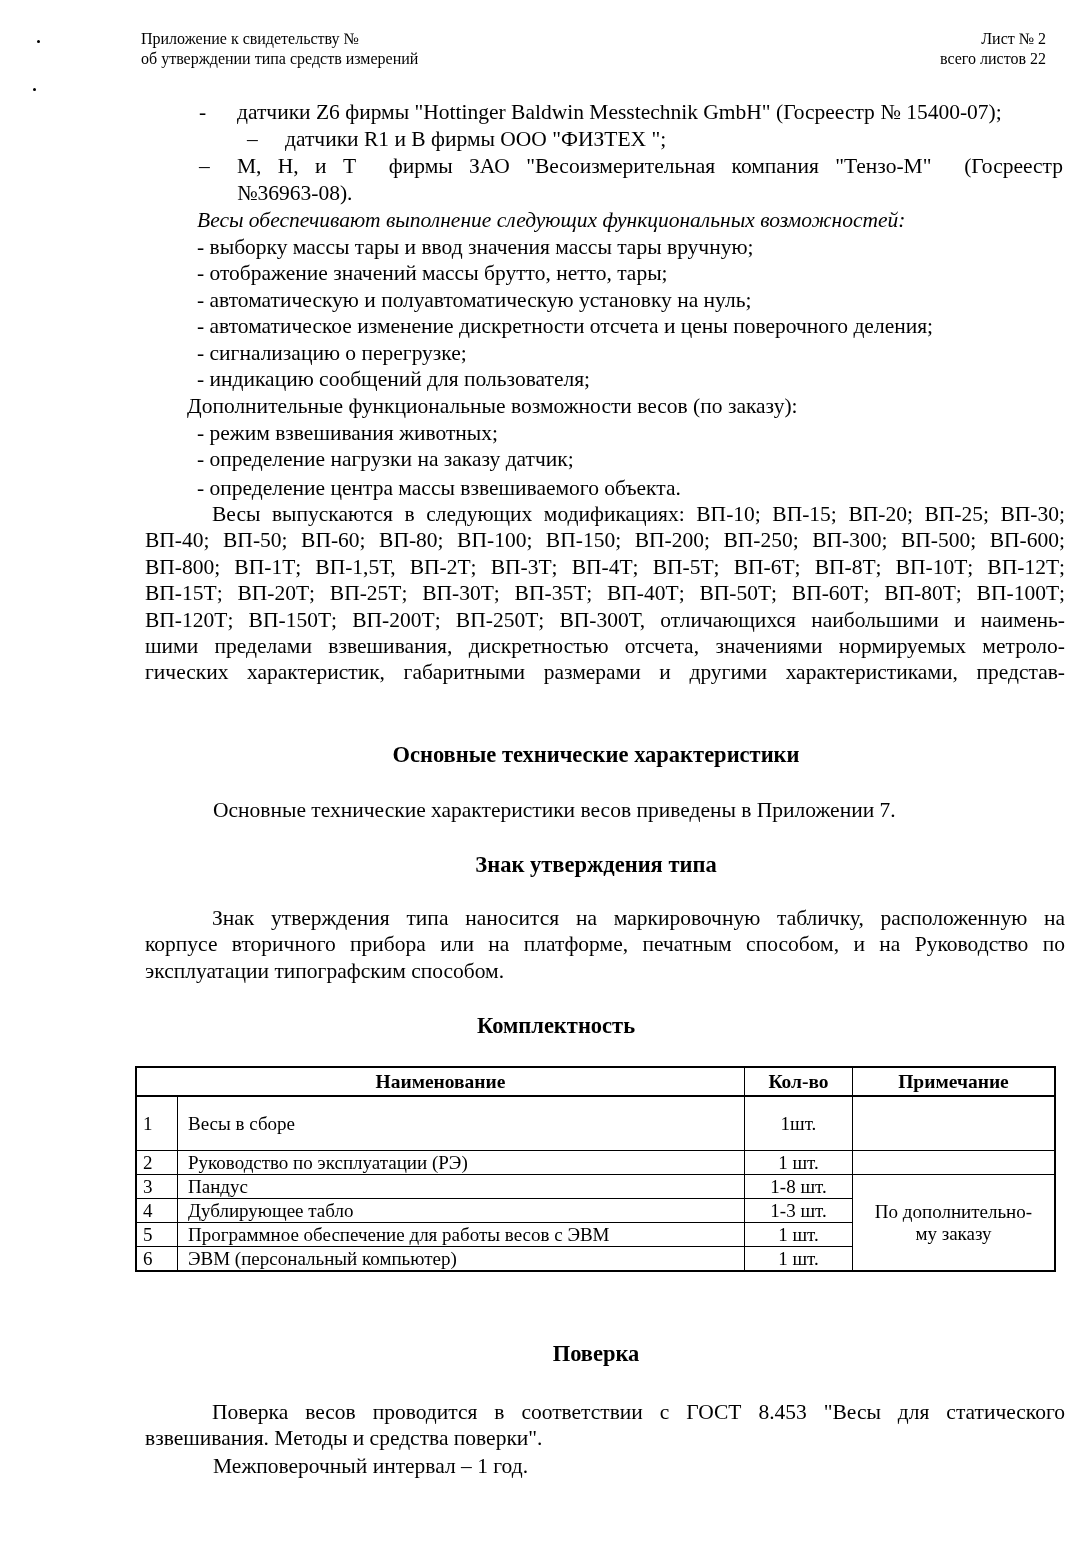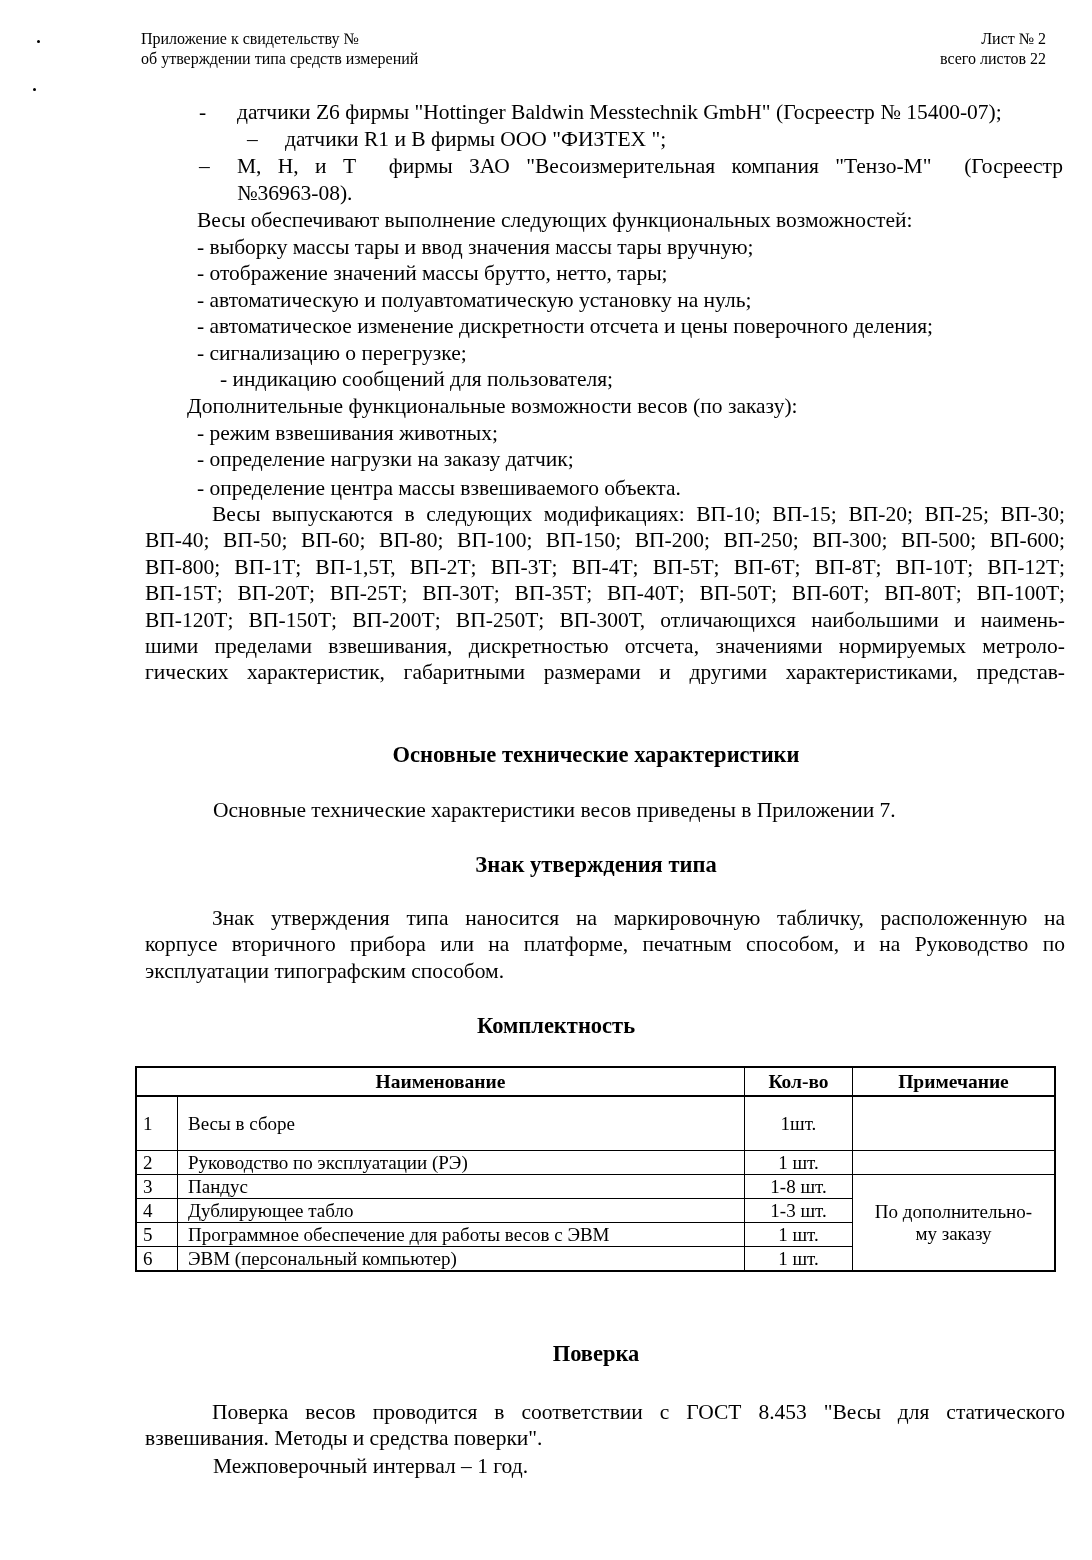--- a/index.html
+++ b/index.html
@@ -63,27 +63,27 @@
 <div class="abs t dash-item" style="top:126px;margin-left:48px;">
   <span class="mark">–</span><span>датчики R1 и В фирмы ООО "ФИЗТЕХ ";</span>
 </div>
 <div class="abs t dash-item" style="top:153px; width:866px;">
   <span class="mark">–</span><span style="display:inline-block;width:826px;text-align:justify;text-align-last:justify;white-space:pre;">М, Н, и Т  фирмы ЗАО "Весоизмерительная компания "Тензо-М"  (Госреестр</span>
 </div>
 <div class="abs t dash-item" style="top:180px;">
   <span class="mark"></span><span>№36963-08).</span>
 </div>
 
-<div class="abs t" style="left:197px;top:207px;">Весы обеспечивают выполнение следующих функциональных возможностей:</div>
+<div class="abs t" style="left:197px;top:207px;font-style:italic;">Весы обеспечивают выполнение следующих функциональных возможностей:</div>
 <div class="abs t" style="left:197px;top:234px;">- выборку массы тары и ввод значения массы тары вручную;</div>
 <div class="abs t" style="left:197px;top:260px;">- отображение значений массы брутто, нетто, тары;</div>
 <div class="abs t" style="left:197px;top:287px;">- автоматическую и полуавтоматическую установку на нуль;</div>
 <div class="abs t" style="left:197px;top:313px;">- автоматическое изменение дискретности отсчета и цены поверочного деления;</div>
 <div class="abs t" style="left:197px;top:340px;">- сигнализацию о перегрузке;</div>
-<div class="abs t" style="left:197px;top:366px;margin-left:23px;">- индикацию сообщений для пользователя;</div>
+<div class="abs t" style="left:197px;top:366px;">- индикацию сообщений для пользователя;</div>
 <div class="abs t" style="left:187px;top:393px;">Дополнительные функциональные возможности весов (по заказу):</div>
 <div class="abs t" style="left:197px;top:420px;">- режим взвешивания животных;</div>
 <div class="abs t" style="left:197px;top:446px;">- определение нагрузки на заказу датчик;</div>
 <div class="abs t" style="left:197px;top:475px;">- определение центра массы взвешиваемого объекта.</div>
 
 <div class="para" style="top:501px;">
   <span class="ln indent">Весы выпускаются в следующих модификациях: ВП-10; ВП-15; ВП-20; ВП-25; ВП-30;</span>
   <span class="ln">ВП-40; ВП-50; ВП-60; ВП-80; ВП-100; ВП-150; ВП-200; ВП-250; ВП-300; ВП-500; ВП-600;</span>
   <span class="ln">ВП-800; ВП-1Т; ВП-1,5Т, ВП-2Т; ВП-3Т; ВП-4Т; ВП-5Т; ВП-6Т; ВП-8Т; ВП-10Т; ВП-12Т;</span>
   <span class="ln">ВП-15Т; ВП-20Т; ВП-25Т; ВП-30Т; ВП-35Т; ВП-40Т; ВП-50Т; ВП-60Т; ВП-80Т; ВП-100Т;</span>

